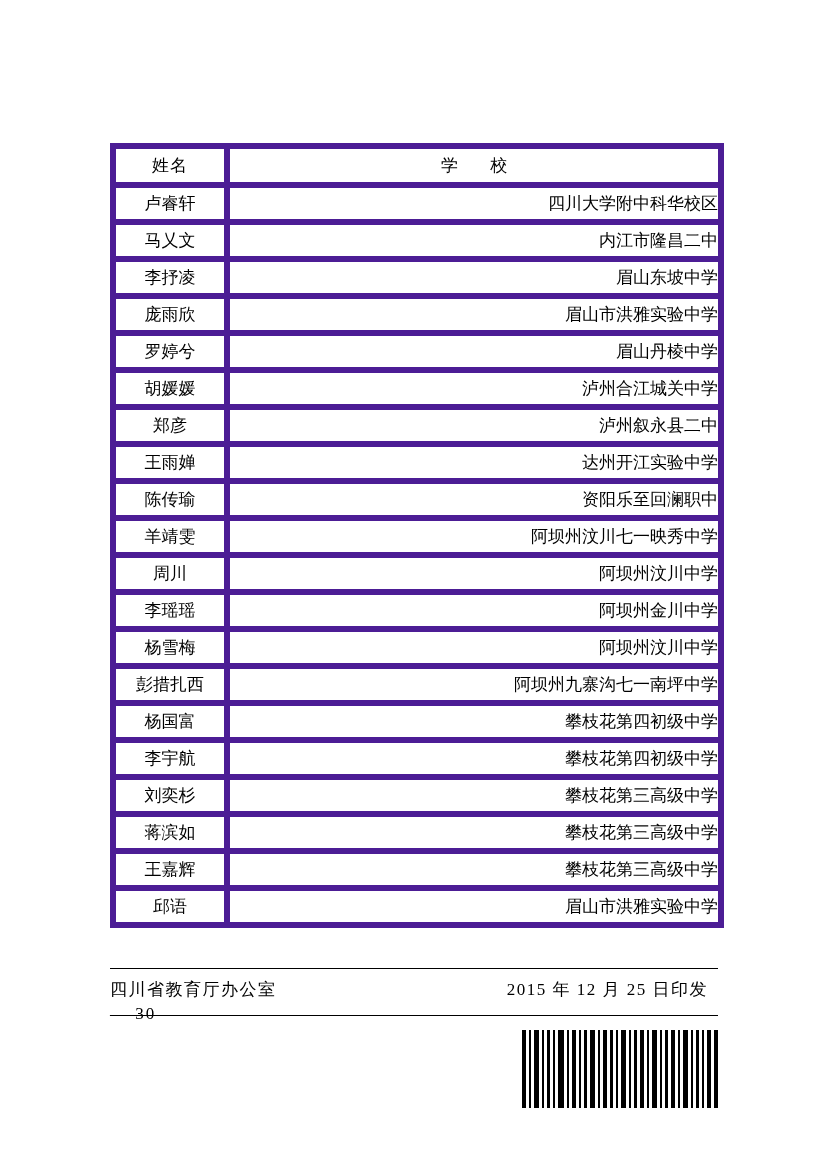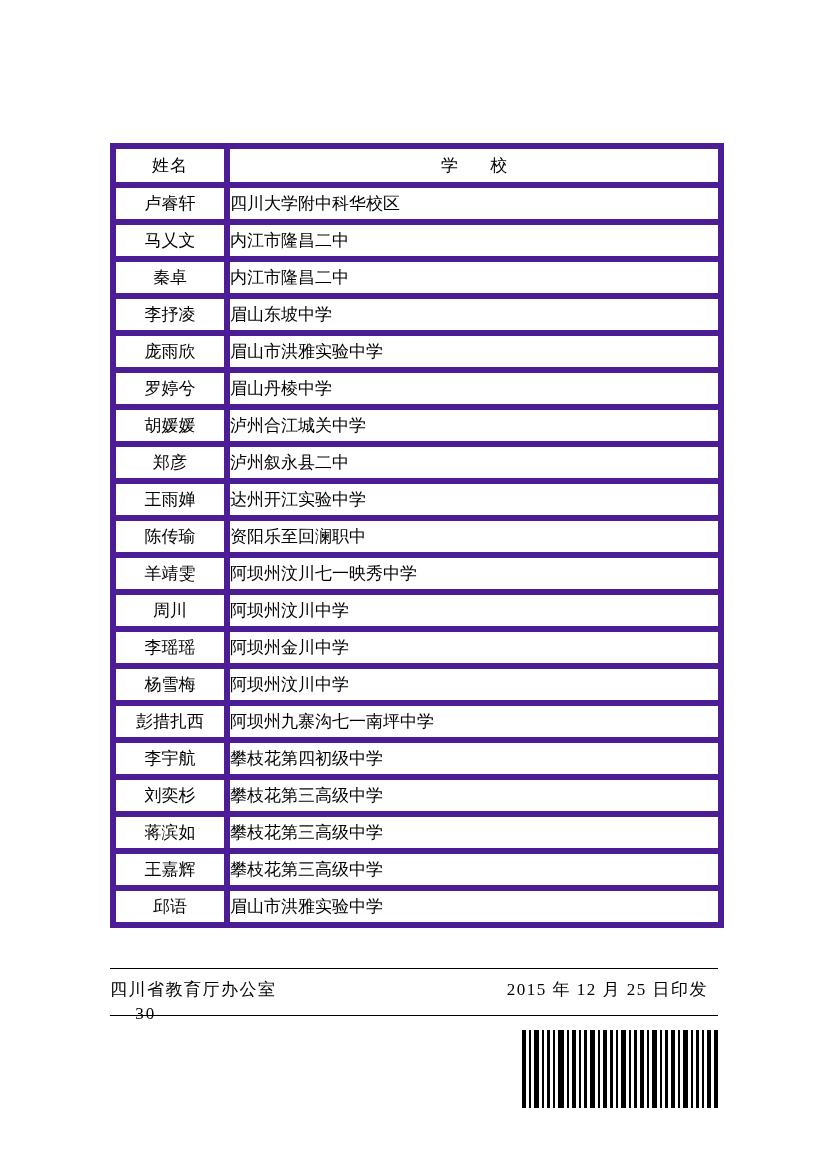--- a/index.html
+++ b/index.html
@@ -53,21 +53,21 @@
     text-indent: 14px;
   }
   .name-cell {
     height: 31px;
     text-align: center;
     font-size: 17px;
     vertical-align: middle;
   }
   .school-cell {
     height: 31px;
-    text-align: left;
+    text-align: right;
     font-size: 17px;
     vertical-align: middle;
     padding-left: 8px;
   }
   .footer-rule {
     position: absolute;
     left: 110px;
     top: 968px;
     width: 608px;
     border-top: 1px solid #000000;
@@ -134,24 +134,20 @@
       <tbody id="roster-body">
           <tr>
             <td class="name-cell">卢睿轩</td>
             <td class="school-cell">四川大学附中科华校区</td>
           </tr>
           <tr>
             <td class="name-cell">马乂文</td>
             <td class="school-cell">内江市隆昌二中</td>
           </tr>
           <tr>
-            <td class="name-cell">秦卓</td>
-            <td class="school-cell">内江市隆昌二中</td>
-          </tr>
-          <tr>
             <td class="name-cell">李抒凌</td>
             <td class="school-cell">眉山东坡中学</td>
           </tr>
           <tr>
             <td class="name-cell">庞雨欣</td>
             <td class="school-cell">眉山市洪雅实验中学</td>
           </tr>
           <tr>
             <td class="name-cell">罗婷兮</td>
             <td class="school-cell">眉山丹棱中学</td>
@@ -184,20 +180,24 @@
             <td class="name-cell">李瑶瑶</td>
             <td class="school-cell">阿坝州金川中学</td>
           </tr>
           <tr>
             <td class="name-cell">杨雪梅</td>
             <td class="school-cell">阿坝州汶川中学</td>
           </tr>
           <tr>
             <td class="name-cell">彭措扎西</td>
             <td class="school-cell">阿坝州九寨沟七一南坪中学</td>
+          </tr>
+          <tr>
+            <td class="name-cell">杨国富</td>
+            <td class="school-cell">攀枝花第四初级中学</td>
           </tr>
           <tr>
             <td class="name-cell">李宇航</td>
             <td class="school-cell">攀枝花第四初级中学</td>
           </tr>
           <tr>
             <td class="name-cell">刘奕杉</td>
             <td class="school-cell">攀枝花第三高级中学</td>
           </tr>
           <tr>

